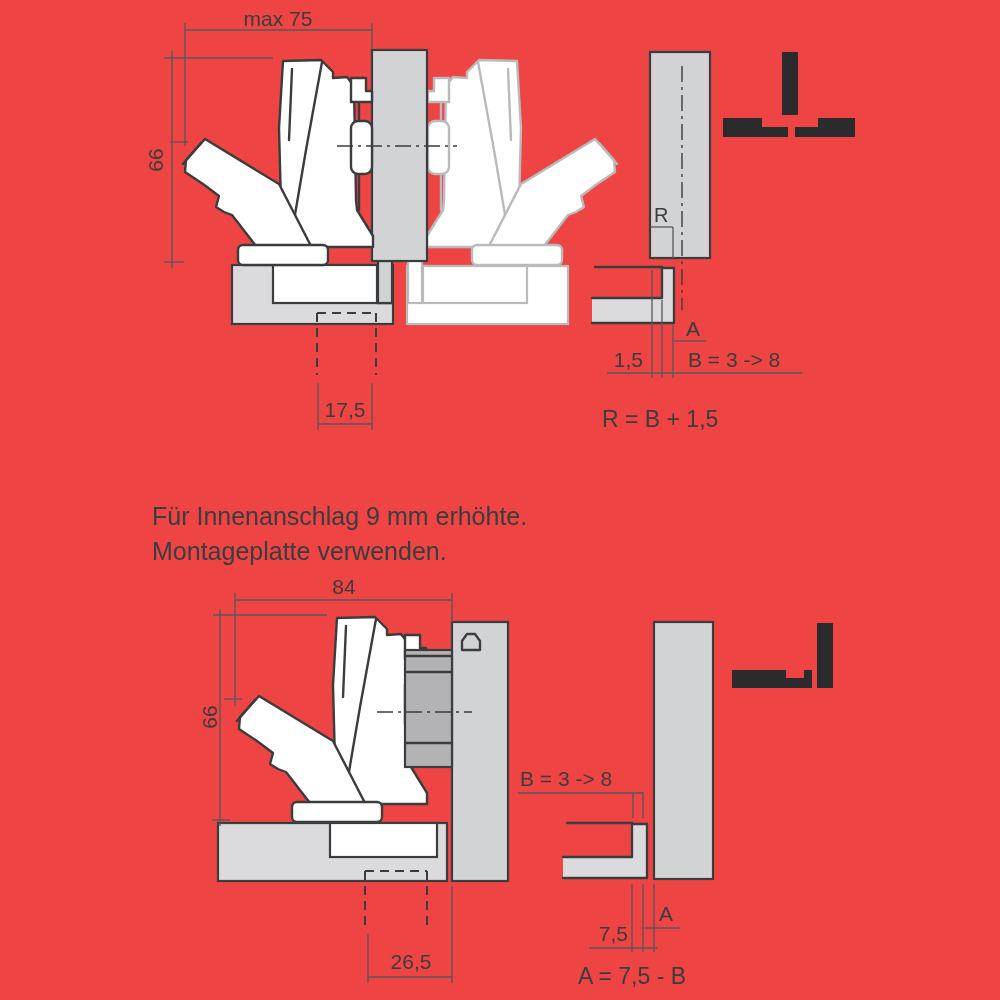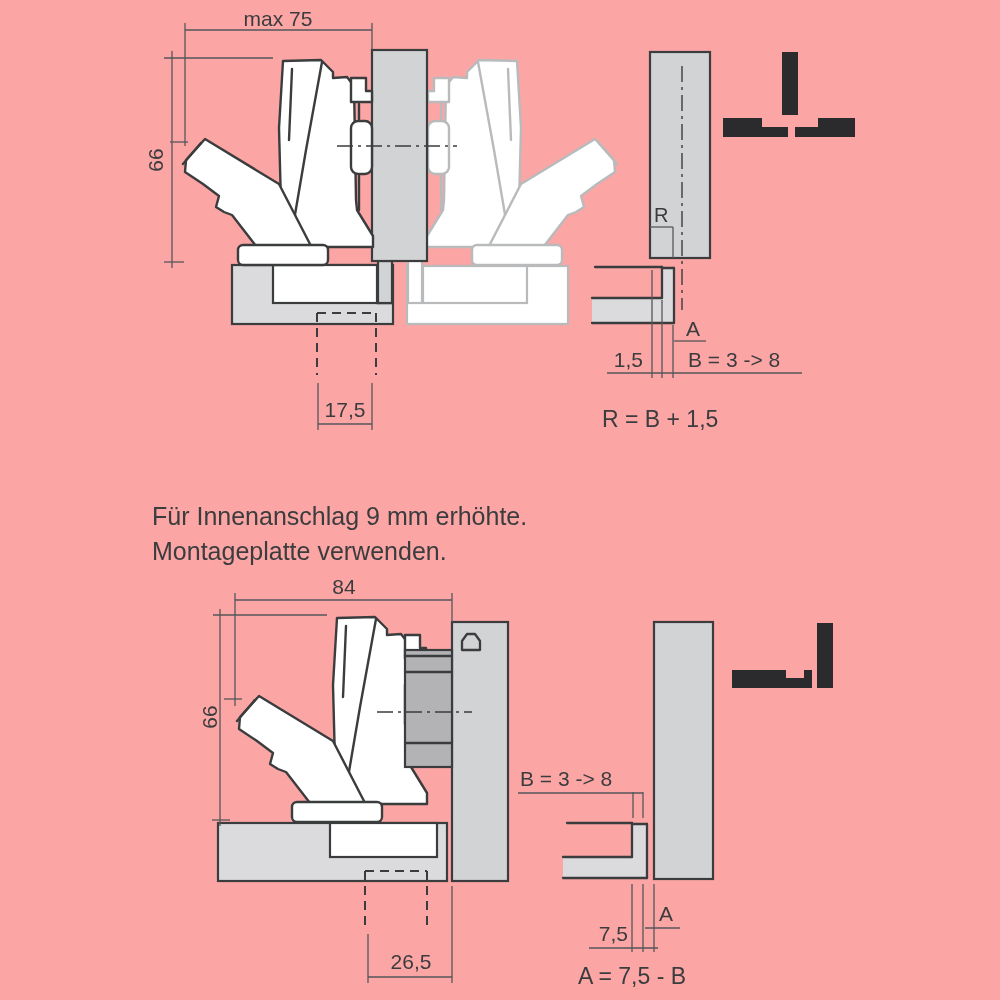--- a/index.html
+++ b/index.html
@@ -1,16 +1,16 @@
 <!DOCTYPE html>
 <html style="--line: #3b3c3e; --dim_line: #55575b; --ghost: #b9babc; --door_fill: #d2d3d5; --panel_fill: #dbdbdd; --cup_fill: #b3b3b5; --icon: #2b2b2d; --text: #3b3c3e;"><head>
 <meta charset="utf-8">
 <style>
   html,body{margin:0;padding:0;background:#fff;}
-  .canvas{position:relative;width:1000px;height:1000px;background:#fca5a5;overflow:hidden;
+  .canvas{position:relative;width:1000px;height:1000px;background:#ef4444;overflow:hidden;
           font-family:"Liberation Sans",sans-serif;}
   svg{position:absolute;inset:0;}
   svg text{fill:var(--text,#3b3c3e);font-family:"Liberation Sans",sans-serif;}
   .t20{font-size:20px;} .t21{font-size:21px;} .t23{font-size:23px;} .t25{font-size:25px;}
   .ln{stroke:var(--line,#3b3c3e);stroke-width:2.3;fill:none;stroke-linecap:round;stroke-linejoin:round;}
   .thin{stroke:var(--dim_line,#55575b);stroke-width:1.3;fill:none;}
   .dash{stroke:var(--line,#3b3c3e);stroke-width:2;fill:none;stroke-dasharray:9 6;}
   .cl{stroke:var(--line,#3b3c3e);stroke-width:1.4;fill:none;stroke-dasharray:16 5 3 5;}
   .door{fill:var(--door_fill,#d2d3d5);stroke:var(--line,#3b3c3e);stroke-width:2.2;}
   .panel{fill:var(--panel_fill,#dbdbdd);stroke:var(--line,#3b3c3e);stroke-width:2.2;}

